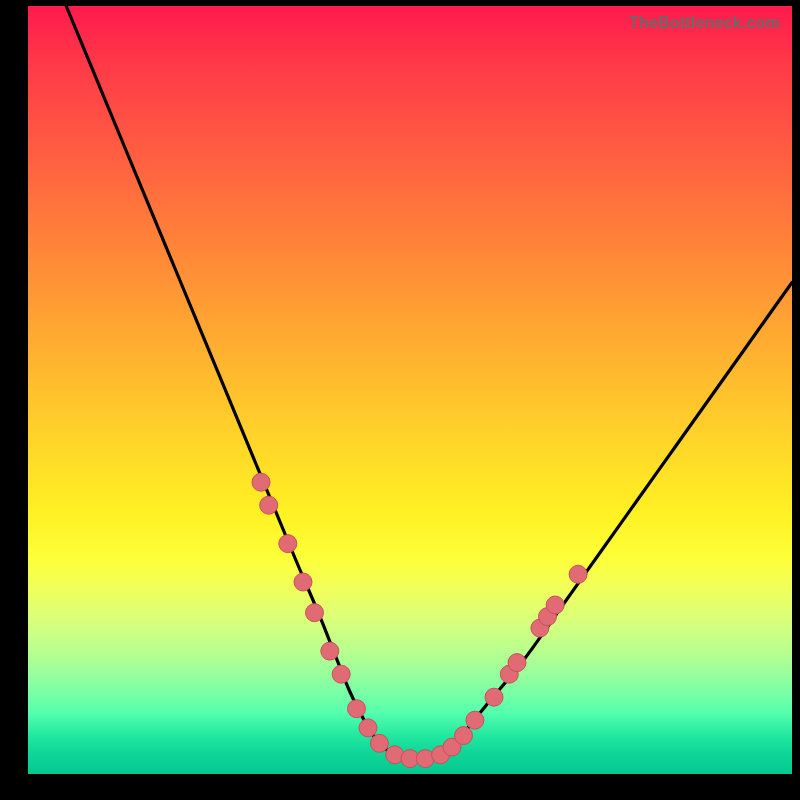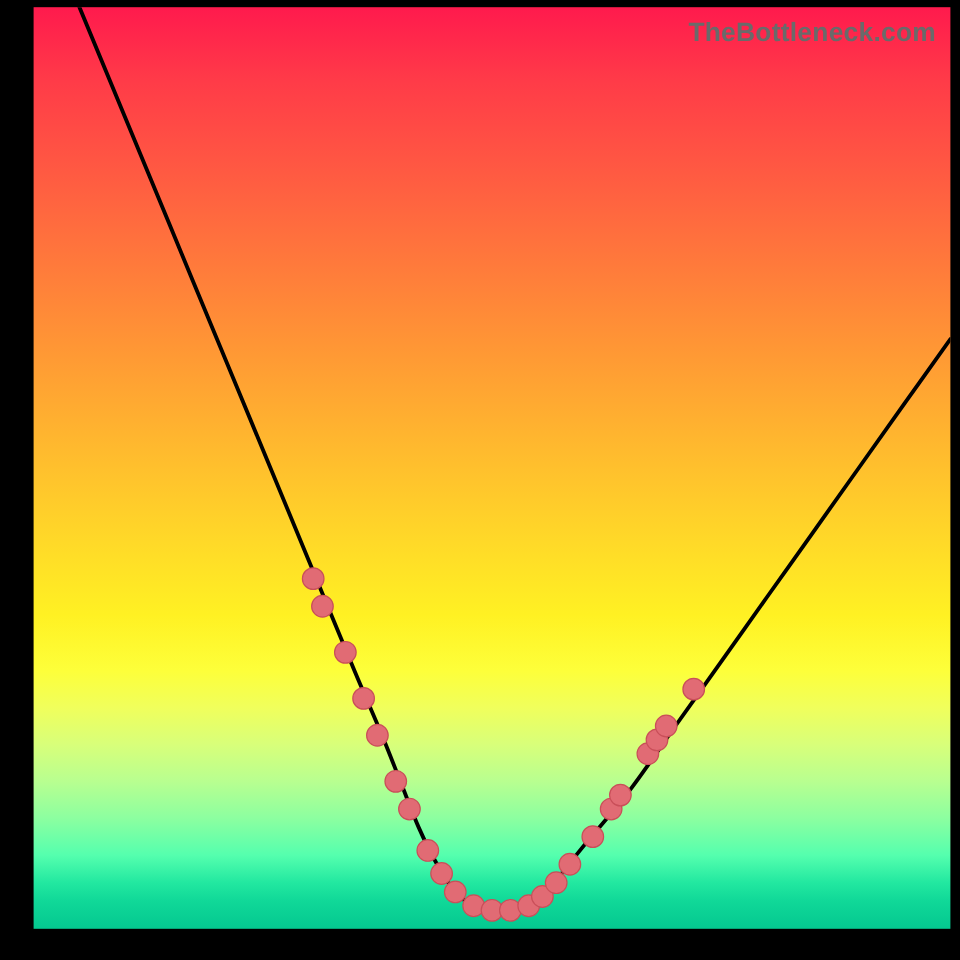--- a/index.html
+++ b/index.html
@@ -34,21 +34,21 @@
       #22e8a0 95%,
       #10d898 97%,
       #04c890 100%
     );
   }
   .watermark {
     position: absolute;
     top: 8px;
     right: 12px;
     font-family: Arial, Helvetica, sans-serif;
-    font-size: 22px;
+    font-size: 16px;
     font-weight: 600;
     color: #6a6a6a;
     letter-spacing: 0.2px;
     user-select: none;
   }
   svg.curve {
     position: absolute;
     left: 0; top: 0;
     width: 100%; height: 100%;
   }

